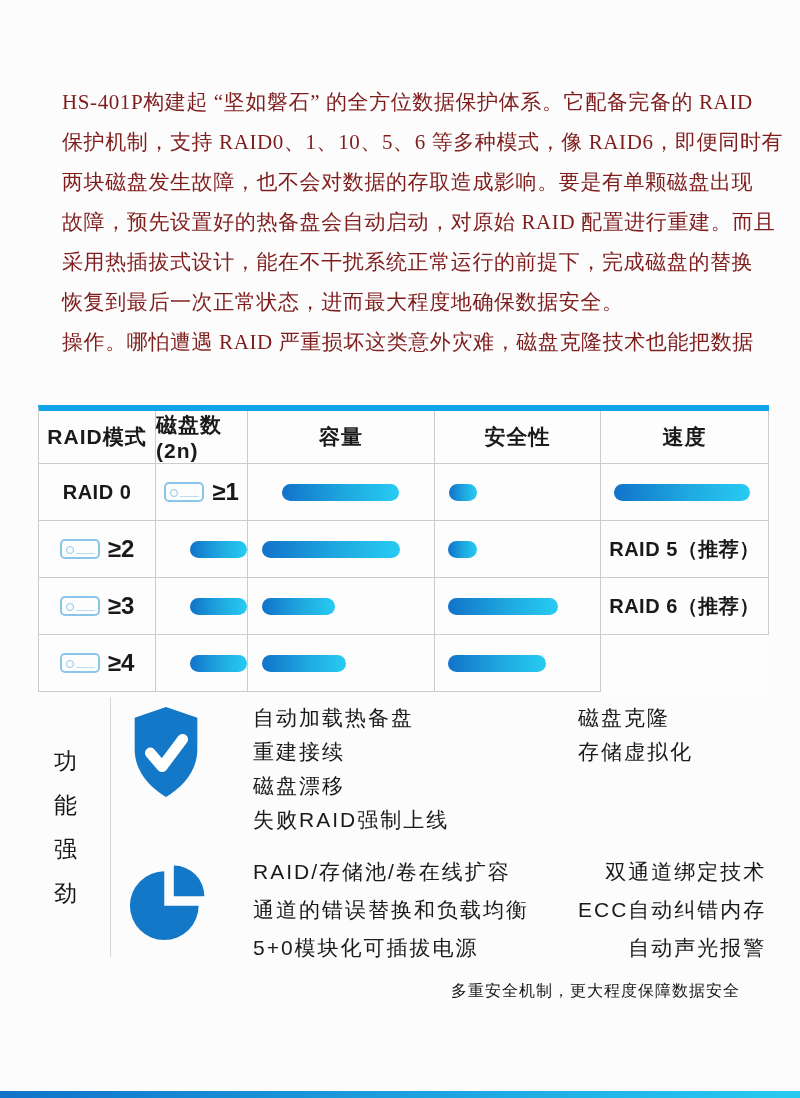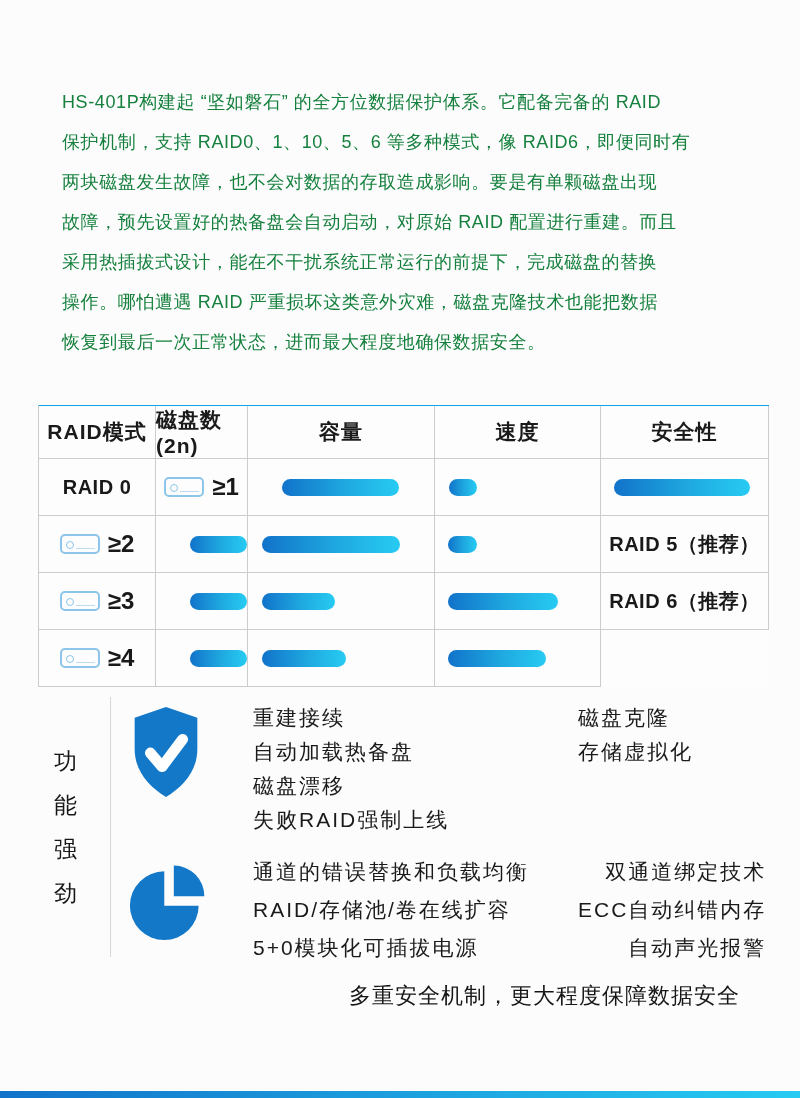--- a/index.html
+++ b/index.html
@@ -8,30 +8,30 @@
     background:#fcfcfc;
     font-family:"Liberation Sans","DejaVu Sans",sans-serif;
     color:#1b1b1b;
     overflow:hidden;
   }
   .page{position:relative;width:800px;height:1098px;background:#fcfcfc;}
 
   
   .intro{position:absolute;left:62px;top:82px;width:690px;}
   .intro-line{
-    font-size:18px;line-height:40px;letter-spacing:0.6px;
-    color:#15803d;white-space:nowrap;
+    font-size:21px;line-height:40px;letter-spacing:0.6px;
+    color:#7f1d1d;white-space:nowrap;font-family:Liberation Serif, serif;
   }
 
   
   .raid-table{
     position:absolute;left:38px;top:405px;width:730px;
     display:grid;
     grid-template-columns:117px 92px 187px 166px 168px;
-    border-top:1px solid #0ea5e9;border-left:1px solid #cccccc;
+    border-top:6px solid #0ea5e9;border-left:1px solid #cccccc;
     background:#fdfdfd;
   }
   .cell{
     border-right:1px solid #cccccc;border-bottom:1px solid #cccccc;
     display:flex;align-items:center;justify-content:center;
     box-sizing:border-box;
   }
   .cell.th{height:53px;font-size:21px;font-weight:700;color:#1a1a1a;letter-spacing:1px;}
   .cell.td{height:57px;font-size:20px;color:#191919;font-weight:bold;}
   .cell.mode{letter-spacing:0.5px;}
@@ -70,48 +70,48 @@
   .g1 .feat-item{line-height:34px;}
   .g2 .feat-item{line-height:38px;}
   .g1-left{left:253px;top:701px;}
   .g1-right{left:578px;top:701px;}
   .g2-left{left:253px;top:853px;}
   .g2-right{left:578px;top:853px;text-align:right;}
 
   
   .tagline{
     position:absolute;right:60px;top:981px;
-    font-size:22px;color:#161616;letter-spacing:1px;white-space:nowrap;
+    font-size:16px;color:#161616;letter-spacing:1px;white-space:nowrap;
   }
   .bottom-strip{
     position:absolute;left:0;right:0;bottom:0;height:7px;
     background:linear-gradient(90deg,#1173ca,#27cbf2);
   }
 </style>
 </head>
 <body>
 
 <div class="page">
 
   <div class="intro">
       <div class="intro-line">HS-401P构建起 “坚如磐石” 的全方位数据保护体系。它配备完备的 RAID</div>
       <div class="intro-line">保护机制，支持 RAID0、1、10、5、6 等多种模式，像 RAID6，即便同时有</div>
       <div class="intro-line">两块磁盘发生故障，也不会对数据的存取造成影响。要是有单颗磁盘出现</div>
       <div class="intro-line">故障，预先设置好的热备盘会自动启动，对原始 RAID 配置进行重建。而且</div>
       <div class="intro-line">采用热插拔式设计，能在不干扰系统正常运行的前提下，完成磁盘的替换</div>
+      <div class="intro-line">恢复到最后一次正常状态，进而最大程度地确保数据安全。</div>
       <div class="intro-line">操作。哪怕遭遇 RAID 严重损坏这类意外灾难，磁盘克隆技术也能把数据</div>
-      <div class="intro-line">恢复到最后一次正常状态，进而最大程度地确保数据安全。</div>
     </div>
 
   <div class="raid-table">
       <div class="cell th">RAID模式</div>
       <div class="cell th">磁盘数(2n)</div>
       <div class="cell th">容量</div>
+      <div class="cell th">安全性</div>
       <div class="cell th">速度</div>
-      <div class="cell th">安全性</div>
       <div class="cell td mode">RAID 0</div>
       <div class="cell td">
         <div class="disks-wrap">
           <div class="disk-icon"></div>
           <div class="min-disks">≥1</div>
         </div>
       </div>
       <div class="cell td barcell cap">
         <div class="bar" style="width: 117px;"></div>
       </div>
@@ -186,32 +186,32 @@
   </div>
 
   <div class="feat-icon pie">
     <svg width="84" height="92" viewBox="0 0 88 94">
       <path d="M38 54 L38 18 A36 36 0 1 0 74 54 Z" fill="#1478c8"></path>
       <path d="M48 44 L48 12 A32 32 0 0 1 80 44 Z" fill="#1478c8"></path>
     </svg>
   </div>
 
   <div class="feat-list g1 g1-left">
+      <div class="feat-item">自动加载热备盘</div>
       <div class="feat-item">重建接续</div>
-      <div class="feat-item">自动加载热备盘</div>
       <div class="feat-item">磁盘漂移</div>
       <div class="feat-item">失败RAID强制上线</div>
     </div>
   <div class="feat-list g1 g1-right">
       <div class="feat-item">磁盘克隆</div>
       <div class="feat-item">存储虚拟化</div>
     </div>
   <div class="feat-list g2 g2-left">
+      <div class="feat-item">RAID/存储池/卷在线扩容</div>
       <div class="feat-item">通道的错误替换和负载均衡</div>
-      <div class="feat-item">RAID/存储池/卷在线扩容</div>
       <div class="feat-item">5+0模块化可插拔电源</div>
     </div>
   <div class="feat-list g2 g2-right">
       <div class="feat-item">双通道绑定技术</div>
       <div class="feat-item">ECC自动纠错内存</div>
       <div class="feat-item">自动声光报警</div>
     </div>
 
   <div class="tagline">多重安全机制，更大程度保障数据安全</div>
 

